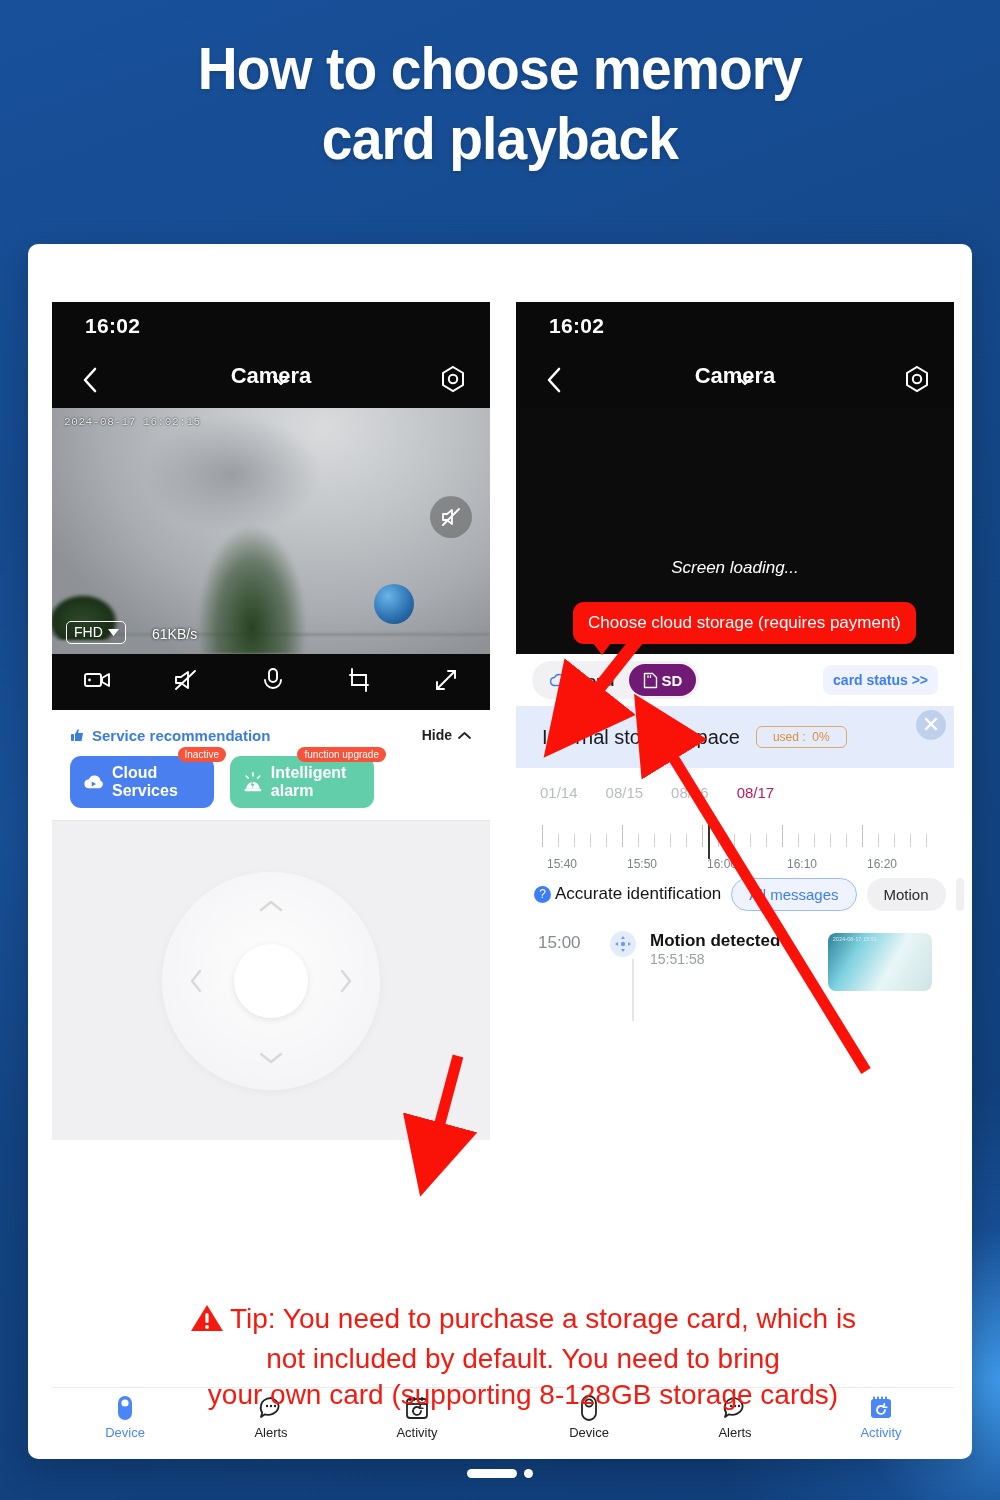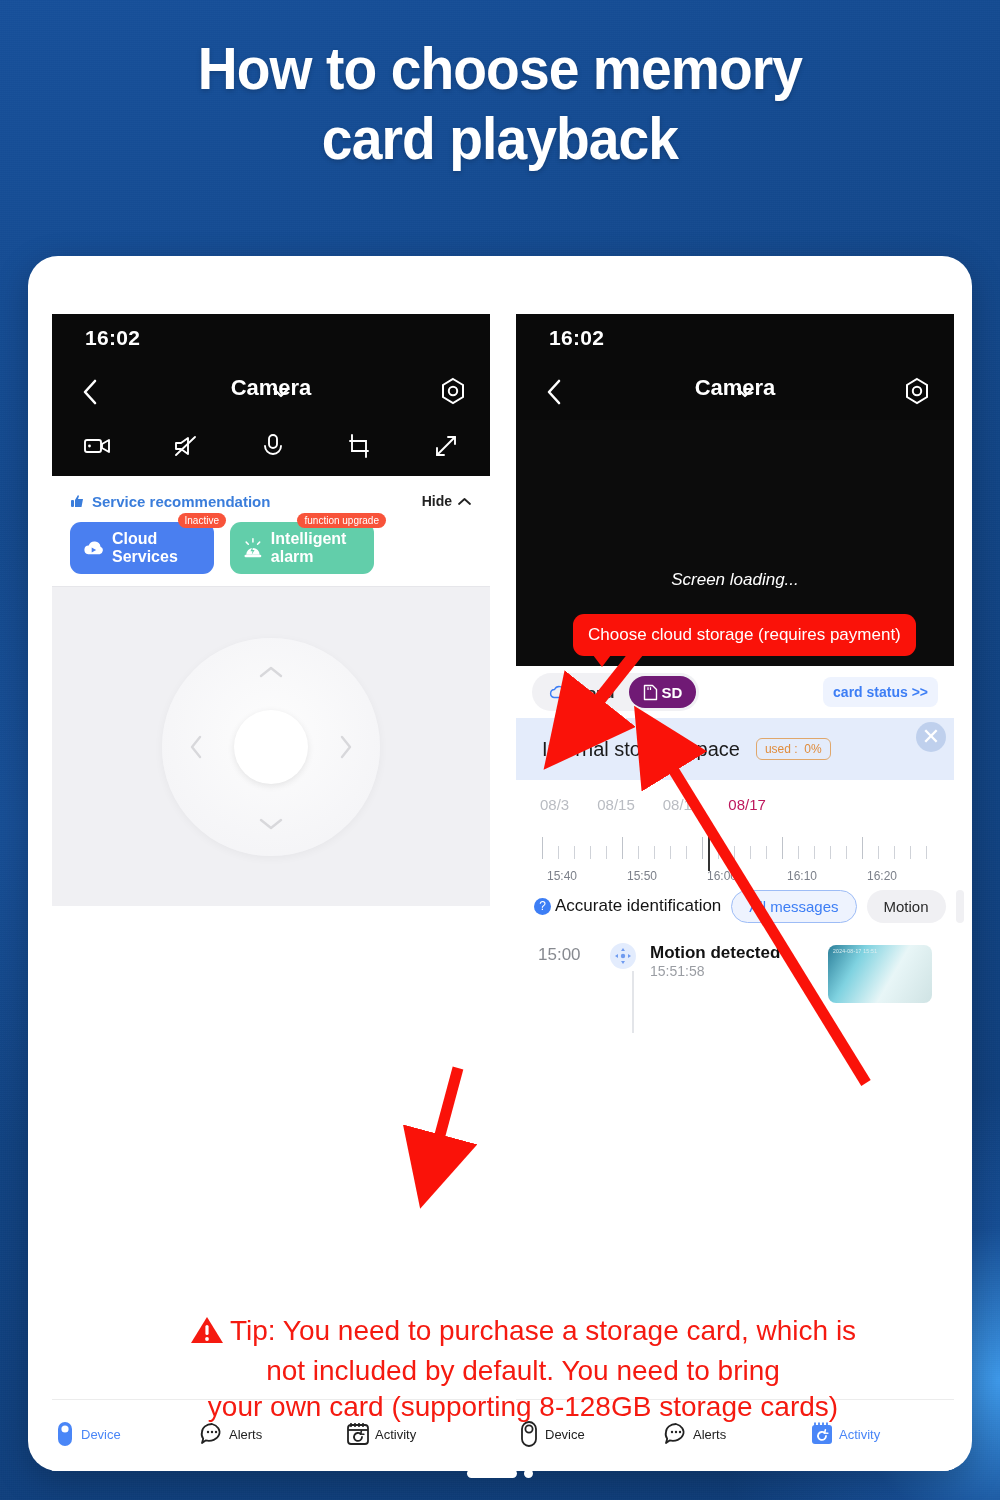--- a/index.html
+++ b/index.html
@@ -29,23 +29,23 @@
     position:absolute; top:34px; left:0; width:1000px;
     text-align:center; color:#fff;
     font-size:60px; font-weight:bold; line-height:1.17;
     letter-spacing:-1px;
     transform: scaleX(0.92);
     text-shadow: 0 2px 5px rgba(0,0,0,.18);
   }
 
   
   .card {
-    position:absolute; left:28px; top:256px;
+    position:absolute; left:28px; top:244px;
     width:944px; height:1215px;
-    background:#fff; border-radius:30px;
+    background:#fff; border-radius:10px;
     box-shadow: 0 10px 34px rgba(0,0,0,.22);
     overflow:hidden;
   }
 
   
   .phone { position:absolute; background:#fff; }
   #phoneL { left:24px; top:58px; width:438px; height:1185px; }
   #phoneR { left:488px; top:58px; width:438px; height:1185px; }
 
   .screen-black { background:#0a0a0a; color:#fff; }
@@ -152,21 +152,21 @@
     box-shadow:0 2px 7px rgba(0,0,0,.09);
   }
   .ptz .arw { position:absolute; color:#dcdcdf; font-size:0; }
 
   
   .tabbar {
     position:absolute; bottom:0; left:0; width:100%; height:100px;
     border-top:1px solid #ececec; background:#fff;
   }
   .tabs { display:flex; height:62px; padding-top:6px; }
-  .tab { flex:1; display:flex; flex-direction:row; align-items:center; gap:3px; }
+  .tab { flex:1; display:flex; flex-direction:column; align-items:center; gap:3px; }
   .tab .tlabel { font-size:13px; color:#222; }
   .tab.active .tlabel { color:#4a86f7; }
 
   
   .loadingvideo { height:246px; background:#0c0c0c; position:relative; }
   .loadingvideo .ltxt {
     position:absolute; left:0; width:100%; text-align:center; top:150px;
     font-size:17px; color:#fff;font-style:italic;
   }
 
@@ -184,21 +184,21 @@
     font-size:14px; border-radius:8px; padding:7px 10px;
   }
 
   .storagebar {
     margin:0 0 0 0; height:62px; background:#e4ecfb; position:relative;
     display:flex; align-items:center; padding-left:26px; gap:16px;
   }
   .storagebar .stitle { font-size:20px; color:#1b1b1b; }
   .usedpill {
     border:1px solid #e0a76b; border-radius:6px; color:#e08c3c;
-    font-size:12px; padding:3px 8px;
+    font-size:12px; padding:3px 16px;
   }
   .closeX {
     position:absolute; right:8px; top:4px; width:30px; height:30px;
     border-radius:50%; color:#fff; display:flex; align-items:center; justify-content:center;
     font-size:22px; background:rgba(160,185,225,.55);
   }
 
   .dates { display:flex; gap:28px; padding:16px 0 0 24px; font-size:15px; color:#b9bcc2; }
   .dates .cur { color:#be185d; }
 
@@ -298,20 +298,41 @@
         </div>
         <div class="gear">
           <svg width="30" height="30" viewBox="0 0 30 30">
             <polygon points="15,3 25,9 25,21 15,27 5,21 5,9" fill="none" stroke="#fff" stroke-width="2"></polygon>
             <circle cx="15" cy="15" r="4.2" fill="none" stroke="#fff" stroke-width="2"></circle>
           </svg>
         </div>
       </div>
     </div>
 
+    <div class="video">
+      <div class="darkblob"></div>
+      <div class="shelf"></div>
+      <div class="plantL"></div>
+      <div class="plantC"></div>
+      <div class="globe"></div>
+      <div class="vts">2024-08-17 16:02:15</div>
+      <div class="muteball">
+        <svg width="24" height="24" viewBox="0 0 24 24">
+          <path d="M4 9h4l5-4v14l-5-4H4z" fill="none" stroke="#fff" stroke-width="1.8" stroke-linejoin="round"></path>
+          <line x1="4" y1="20" x2="20" y2="4" stroke="#fff" stroke-width="1.8" stroke-linecap="round"></line>
+        </svg>
+      </div>
+      <div class="fhd">
+        <span>FHD</span>
+        <svg width="11" height="8" viewBox="0 0 11 8">
+            <polygon points="0,1 11,1 5.5,8" fill="#fff"></polygon>
+          </svg>
+      </div>
+      <div class="rate">61KB/s</div>
+    </div>
 
     <div class="vtoolbar">
       <div>
         <svg width="30" height="26" viewBox="0 0 30 26">
             <rect x="3" y="7" width="16" height="12" rx="2" fill="none" stroke="#fff" stroke-width="1.9"></rect>
             <polygon points="20,11 27,7 27,19 20,15" fill="none" stroke="#fff" stroke-width="1.9" stroke-linejoin="round"></polygon>
             <circle cx="7.5" cy="13" r="1.4" fill="#fff"></circle>
           </svg>
       </div>
       <div>
@@ -497,21 +518,21 @@
     <div class="storagebar">
       <div class="stitle">Internal storage space</div>
       <div class="usedpill">
         <span>used :</span>
         &nbsp;<span>0%</span>
       </div>
       <div class="closeX">✕</div>
     </div>
 
     <div class="dates">
-      <span>08/3</span>
+      <span>01/14</span>
       <span>08/15</span>
       <span>08/16</span>
       <span class="cur">08/17</span>
     </div>
 
     <div class="ruler">
       <div class="tick major" style="left:6px"></div>
       <div class="tick minor" style="left:22px"></div>
       <div class="tick minor" style="left:38px"></div>
       <div class="tick minor" style="left:54px"></div>

